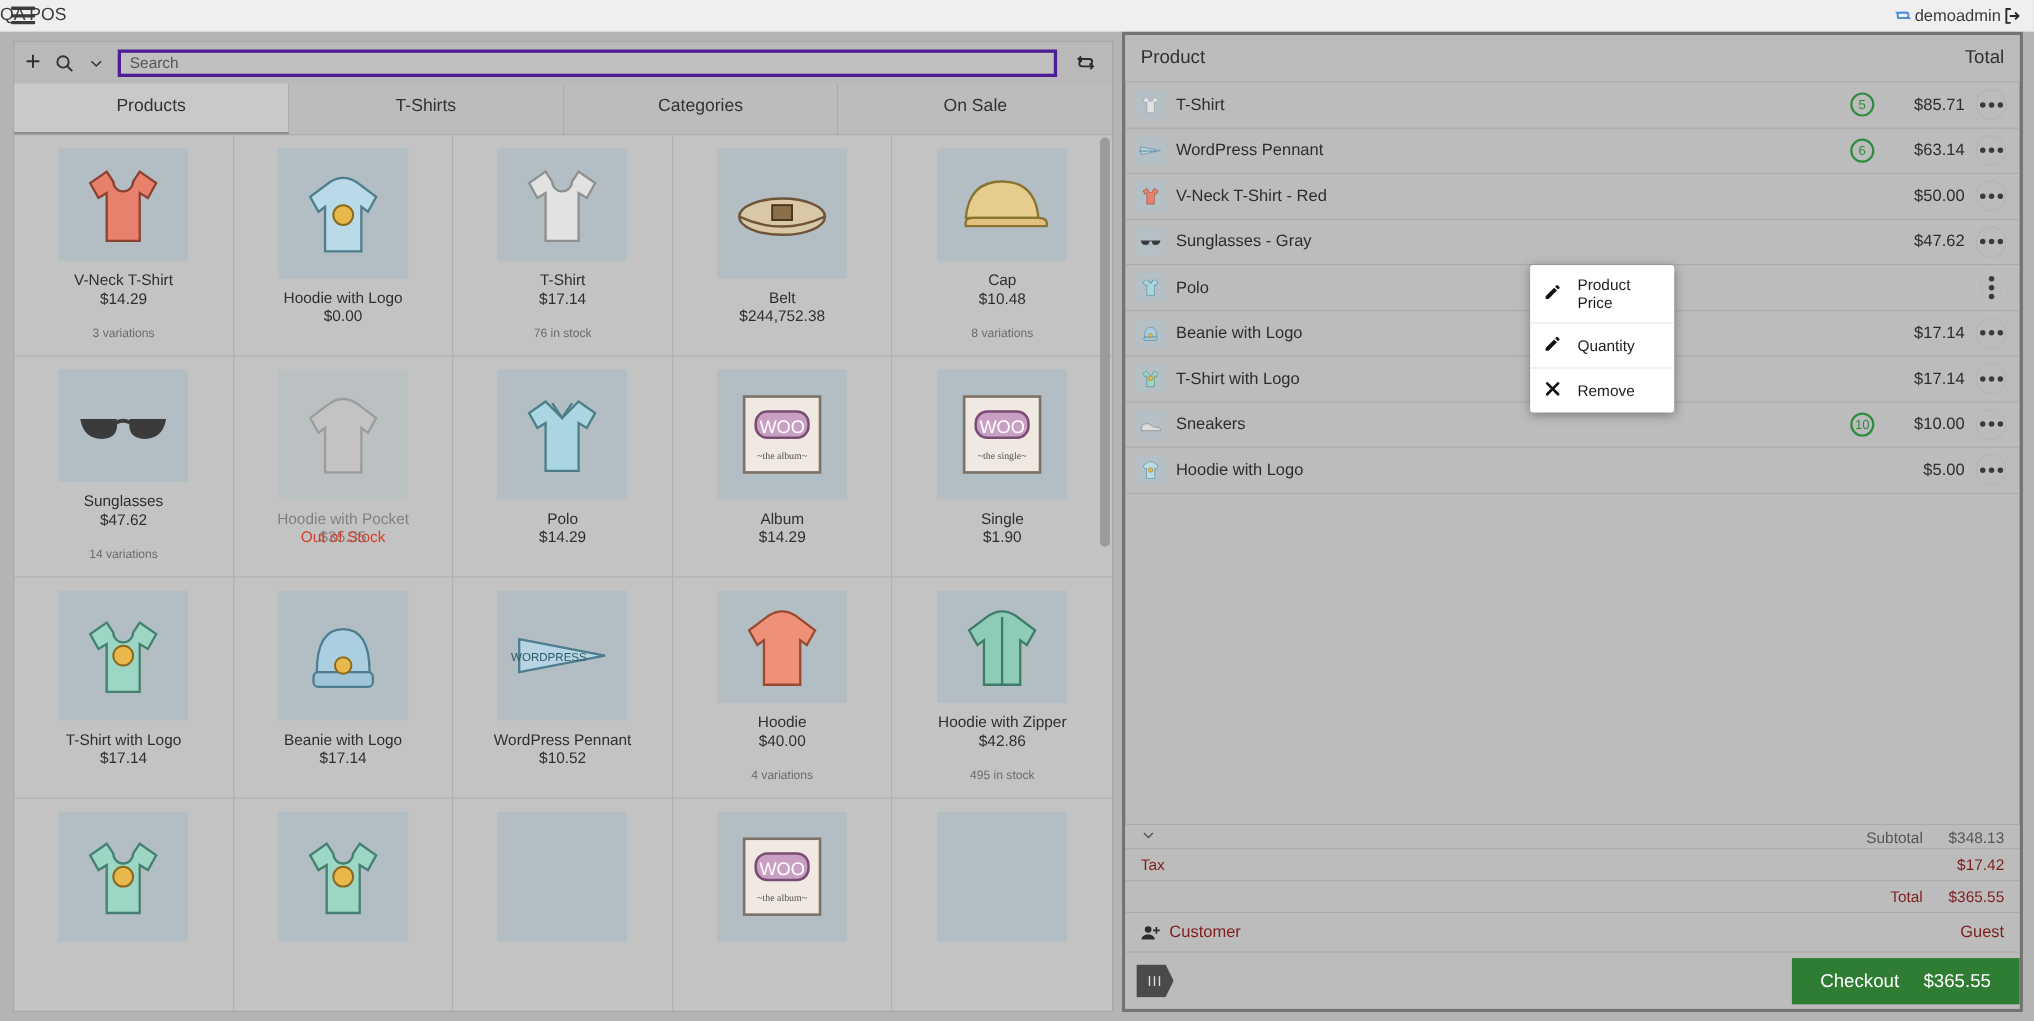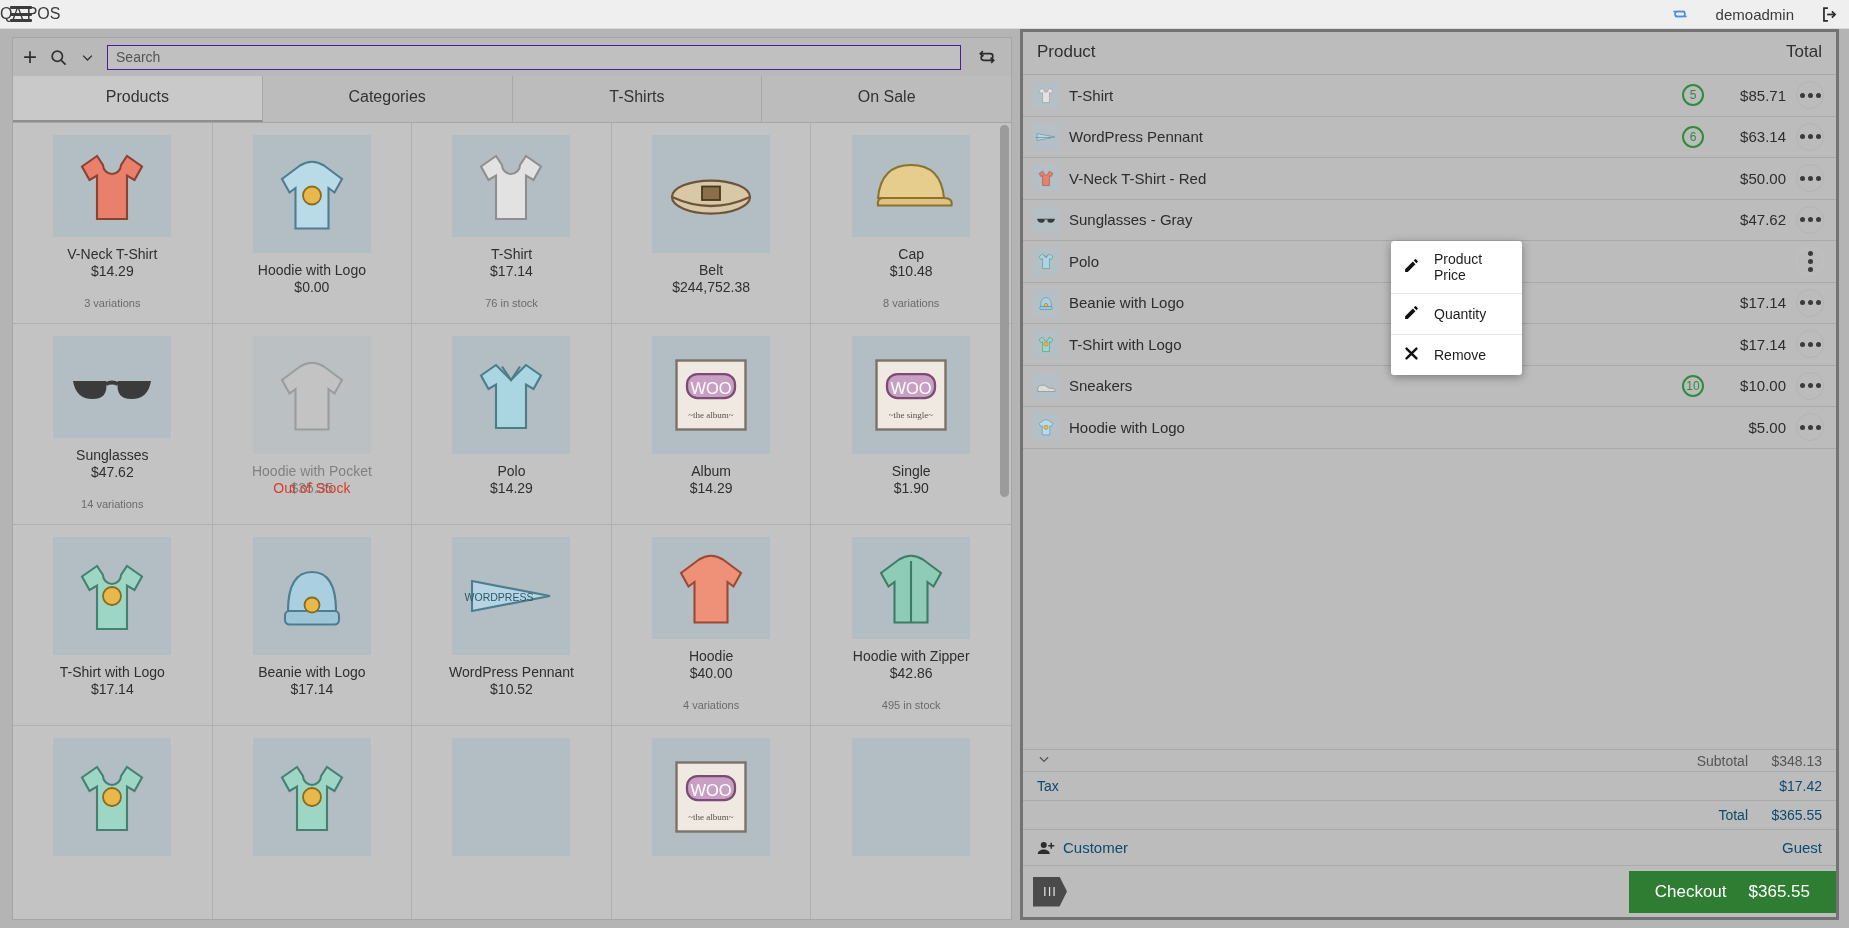--- a/index.html
+++ b/index.html
@@ -15,42 +15,42 @@
   }
   .hamburger { width: 22px; height: 16px; margin-left: 10px; display: flex;
     flex-direction: column; justify-content: space-between; cursor: pointer; }
   .hamburger i { display: block; height: 3px; background: #3c3c3c; border-radius: 1px; }
   .app-title {
     position: absolute; left: 0; right: 0; text-align: left;
     font-size: 16px; color: #3a3a3a;
   }
   .topbar-right {
     margin-left: auto; margin-right: 10px; display: flex; align-items: center;
-    gap: 26px; position: relative; z-index: 2;
+    gap: 1px; position: relative; z-index: 2;
   }
   .user-name { font-size: 15px; color: #3a3a3a; }
   .sync-icon { color: #4a90d9; display: flex; }
   .logout-icon { display: flex; color: #2b2b2b; }
 
   
   .workspace { display: flex; height: 899px; background: #b4b4b4; padding: 0; }
   .left-pane { width: 1020px; padding: 8px 8px 8px 12px; display: flex; flex-direction: column; }
   .right-pane { flex: 1; padding: 0 10px 8px 0; display: flex; flex-direction: column; }
 
   
   .searchbar {
     display: flex; align-items: center; gap: 12px;
     background: #b9b9b9; border: 1px solid #a6a6a6; border-bottom: none;
     padding: 7px 10px; height: 39px;
   }
   .icon-btn { cursor: pointer; display: flex; align-items: center; color: #333; }
   .plus-icon { font-size: 24px; line-height: 1; font-weight: 400; color: #2e2e2e; }
   .chev { font-size: 13px; color: #333; }
   .search-input {
-    flex: 1; height: 25px; background: #c0c0c0; border: 1px solid #4c1d95;
+    flex: 1; height: 25px; background: #c0c0c0; border: 3px solid #4c1d95;
     padding: 0 8px; font-size: 14px; color: #3c3c3c;
     font-family: "Liberation Sans", sans-serif;
   }
   .search-input::placeholder { color: #555; }
   .refresh-icon { margin-left: 4px; margin-right: 4px; }
 
   
   .tabs { display: flex; background: #bdbdbd; border: 1px solid #a6a6a6; border-top: none; }
   .tab {
     flex: 1; text-align: center; padding: 12px 0 14px; font-size: 16px;
@@ -124,21 +124,21 @@
     display: flex; align-items: center; justify-content: center; gap: 3px;
     flex: none; cursor: pointer;
   }
   .dots i { width: 5px; height: 5px; border-radius: 50%; background: #3a3a3a; display: block; }
   .dots.vert { flex-direction: column; border-color: #c2c2c2; }
 
   
   .totals { background: #bcbcbc; }
   .t-row {
     display: flex; align-items: center; padding: 7px 14px;
-    border-top: 1px solid #aaa; font-size: 14px; color: #0c4a6e; height: 29px;
+    border-top: 1px solid #aaa; font-size: 14px; color: #7f1d1d; height: 29px;
   }
   .t-row .lbl { margin-left: auto; margin-right: 8px; }
   .t-row .val { min-width: 66px; text-align: right; }
   .collapse-row { padding: 4px 14px; height: 22px; color: #555; }
   .cust-row { height: 36px; font-size: 15px; }
   .cust-row .cv { margin-left: auto; }
   .checkout-row {
     display: flex; align-items: center; justify-content: flex-end;
     border-top: 1px solid #aaa; padding: 7px 0 7px 10px; height: 52px;
   }
@@ -220,22 +220,22 @@
           <path d="M4 8h12a3 3 0 0 1 0 6"></path>
             <path d="M7 5L4 8l3 3"></path>
           <path d="M20 16H8a3 3 0 0 1 0-6"></path>
             <path d="M17 19l3-3-3-3"></path>
         </svg>
       </span>
     </div>
 
     <div class="tabs">
       <div class="tab active">Products</div>
+      <div class="tab">T-Shirts</div>
       <div class="tab">Categories</div>
-      <div class="tab">T-Shirts</div>
       <div class="tab">On Sale</div>
     </div>
 
     <div class="grid-wrap">
       <div class="grid" id="product-grid">
           <div class="card">
             <div class="thumb">
               <svg viewBox="0 0 64 64">
                 <path d="M22 12 L12 19 L17 28 L22 25 L22 54 L42 54 L42 25 L47 28 L52 19 L42 12 L38 18 A6 6 0 0 1 26 18 Z" fill="#e8806b" stroke="#8a4232" stroke-width="1.4"></path>
               </svg>

